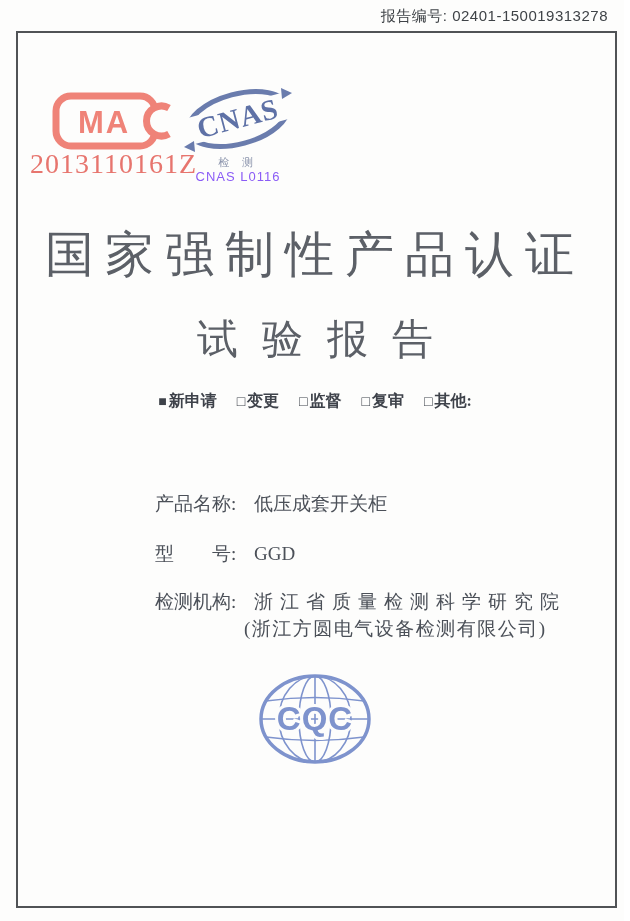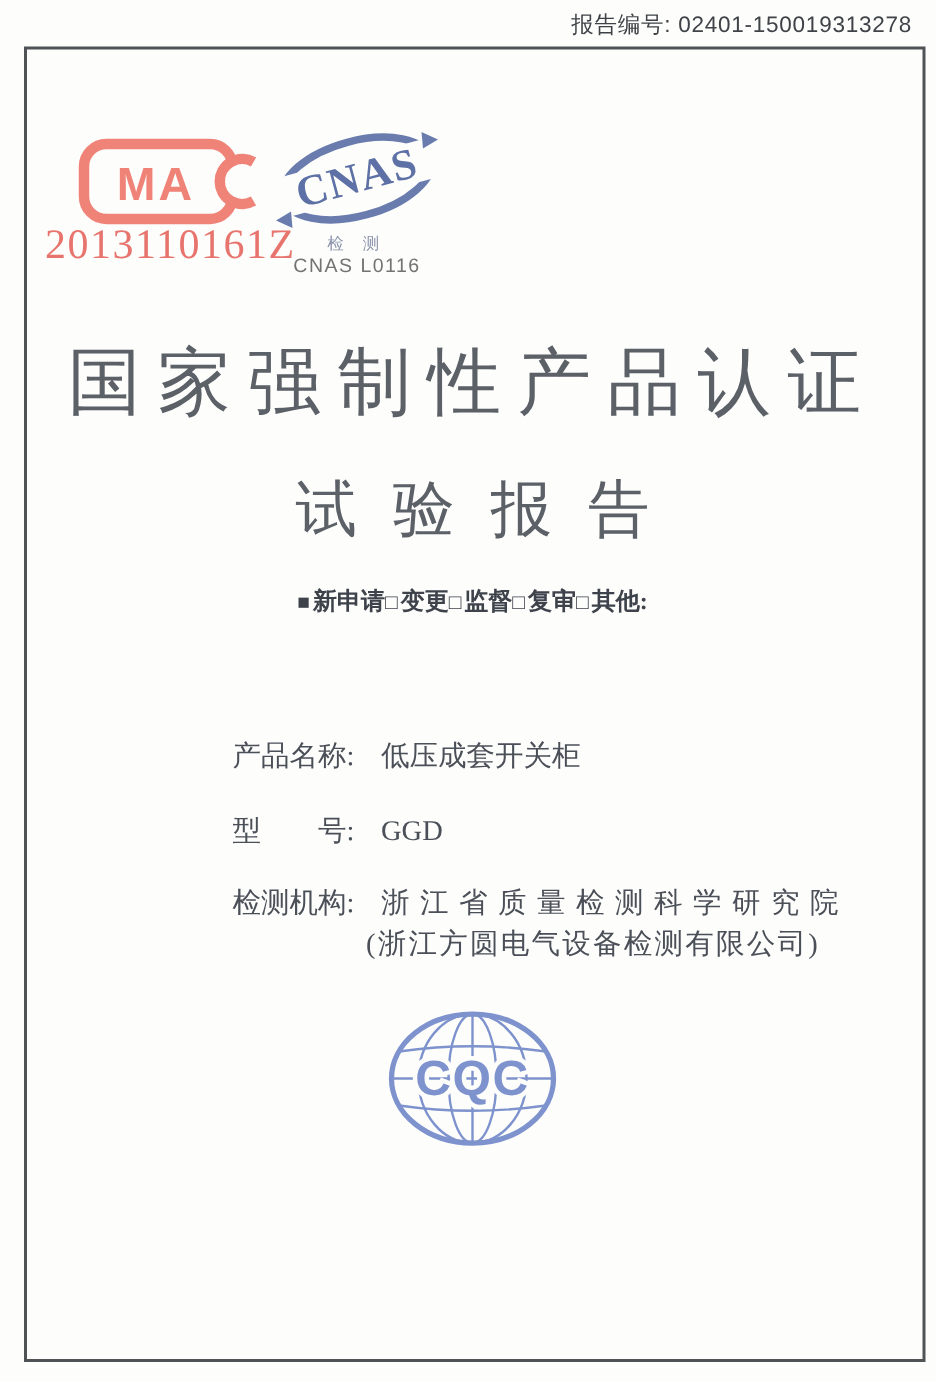--- a/index.html
+++ b/index.html
@@ -28,33 +28,33 @@
     font-size:28px;color:#e7756e;letter-spacing:1px;
   }
   .cnas{position:absolute;left:181px;top:84px;width:114px;text-align:center;}
   .cnas-cap1{
     position:absolute;left:181px;top:155px;width:114px;text-align:center;
     font-size:11px;color:#8c95ad;letter-spacing:5px;
   }
   .cnas-cap2{
     position:absolute;left:181px;top:169px;width:114px;text-align:center;
     font-family:"Liberation Sans", sans-serif;
-    font-size:13px;color:#737373;letter-spacing:1px;
+    font-size:13px;color:#8b5cf6;letter-spacing:1px;
   }
   .title-1{
     position:absolute;left:0;top:222px;width:630px;text-align:center;
     font-size:49px;color:#5c6067;letter-spacing:11px;white-space:nowrap;
   }
   .title-2{
     position:absolute;left:0;top:312px;width:630px;text-align:center;
     font-size:41px;color:#5c6067;letter-spacing:24px;text-indent:24px;white-space:nowrap;
   }
   .apptype{
     position:absolute;left:0;top:391px;width:630px;
-    display:flex;justify-content:center;gap:0;
+    display:flex;justify-content:center;gap:20px;
     font-size:16px;font-weight:600;color:#3e424a;white-space:nowrap;
   }
   .apptype .box{margin-right:2px;font-size:14px;}
   .field{
     position:absolute;left:155px;
     font-size:19px;color:#4b5058;white-space:nowrap;
   }
   .field .flabel{display:inline-block;min-width:86px;}
   .field .fvalue{margin-left:13px;}
   .fvalue.spread{letter-spacing:7px;}

